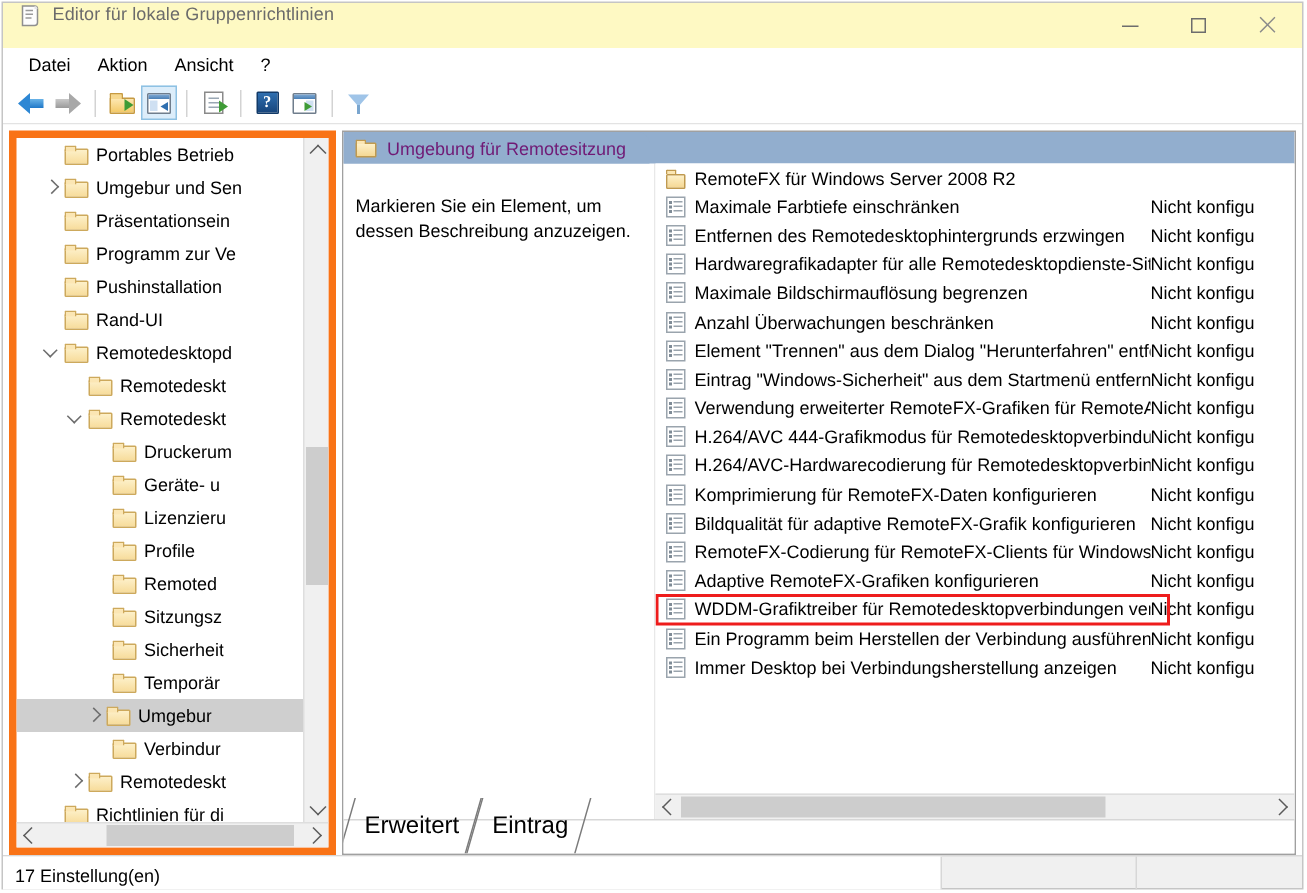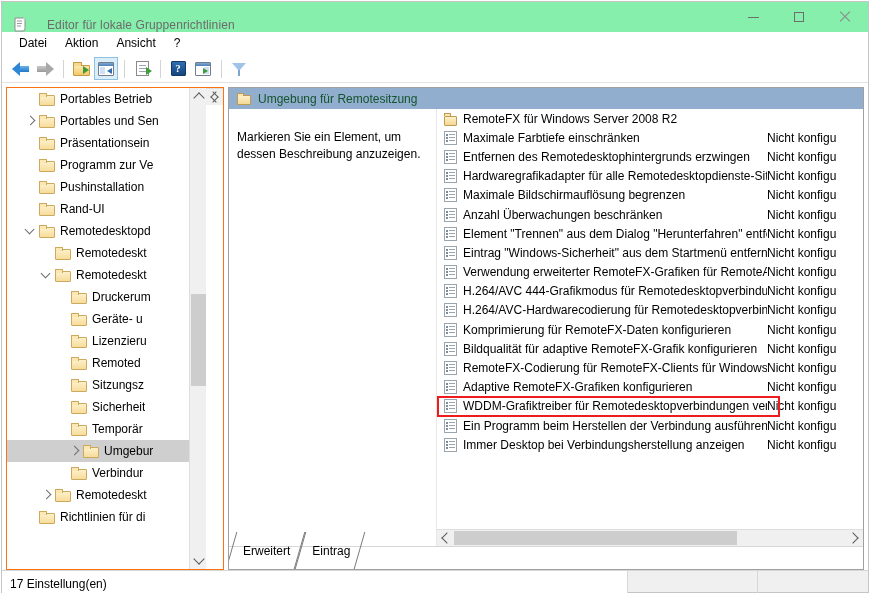--- a/index.html
+++ b/index.html
@@ -36,24 +36,23 @@
     background: #ffffff;
     display: flex;
     flex-direction: column;
   }
 
   
   .titlebar {
     height: 30px;
     flex: 0 0 30px;
     display: flex;
-    align-items: flex-end;
-    background: #86efac;
-    position: relative;
-    gap: 12px;
+    align-items: flex-start;
+    background: #fef9c3;
+    position: relative;
   }
   .title-icon {
     width: 16px;
     height: 16px;
     margin-left: 10px;
     margin-right: 7px;
     position: relative;
     flex: 0 0 16px;
   }
   .title-text {
@@ -263,25 +262,25 @@
     min-height: 0;
     padding: 4px 4px 0 4px;
     box-sizing: border-box;
     background: #ffffff;
   }
 
   
   .tree-pane {
     width: 218px;
     flex: 0 0 218px;
-    border: 1px solid #f97316;
-    box-sizing: border-box;
-    background: #ffffff;
-    display: flex;
-    flex-direction: row;
+    border: 5px solid #f97316;
+    box-sizing: border-box;
+    background: #ffffff;
+    display: flex;
+    flex-direction: column;
     position: relative;
     overflow: hidden;
   }
   .tree-body {
     flex: 1 1 auto;
     position: relative;
     overflow: hidden;
   }
   .tree-scroll-inner {
     position: absolute;
@@ -436,21 +435,21 @@
     position: absolute; left: 0; bottom: 0; width: 14px; height: 10px;
     background: linear-gradient(#fdf0c9,#f5d894);
     border: 1px solid #c9a css; border: 1px solid #c09a4f; box-sizing: border-box; border-radius: 1px;
   }
   .pane-tabtop .tab .tf .ft {
     position: absolute; left: 0; top: 0; width: 7px; height: 3px;
     background: #fbe6b4; border: 1px solid #c09a4f; box-sizing: border-box;
     border-bottom: 0; border-radius: 1px 1px 0 0;
   }
   .pane-tabtop .tab .tl {
-    font-size: 12px; color: #14532d; text-align: right;
+    font-size: 12px; color: #701a75; text-align: right;
   }
 
   .pane-split {
     flex: 1 1 auto;
     display: flex;
     min-height: 0;
     background: #ffffff;
   }
 
   
@@ -590,21 +589,21 @@
     background: #ffffff;
     border-top: 1px solid #d7d7d7;
     padding-left: 2px;
     position: relative;
   }
   .btab {
     height: 37px;
     display: flex;
     align-items: center;
     padding: 0 10px 0 12px;
-    font-size: 12px;
+    font-size: 16px;
     color: #000000;
     position: relative;
     white-space: nowrap;
   }
   .btab::before {
     content: "";
     position: absolute;
     left: 0; top: 0; bottom: 0; width: 9px;
     border-left: 1px solid #7a7a7a;
     transform: skewX(-16deg);
@@ -749,21 +748,21 @@
                   <span class="ft"></span>
                 </span>
                 <span class="tlabel">Portables Betrieb</span>
               </div>
               <div class="tnode" style="padding-left: 16px;">
                 <span class="twist has"></span>
                 <span class="tfolder">
                   <span class="fb"></span>
                   <span class="ft"></span>
                 </span>
-                <span class="tlabel">Portables und Sen</span>
+                <span class="tlabel">Umgebur und Sen</span>
               </div>
               <div class="tnode" style="padding-left: 16px;">
                 <span class="twist"></span>
                 <span class="tfolder">
                   <span class="fb"></span>
                   <span class="ft"></span>
                 </span>
                 <span class="tlabel">Präsentationsein</span>
               </div>
               <div class="tnode" style="padding-left: 16px;">
@@ -837,20 +836,28 @@
                   <span class="ft"></span>
                 </span>
                 <span class="tlabel">Lizenzieru</span>
               </div>
               <div class="tnode" style="padding-left: 48px;">
                 <span class="twist"></span>
                 <span class="tfolder">
                   <span class="fb"></span>
                   <span class="ft"></span>
                 </span>
+                <span class="tlabel">Profile</span>
+              </div>
+              <div class="tnode" style="padding-left: 48px;">
+                <span class="twist"></span>
+                <span class="tfolder">
+                  <span class="fb"></span>
+                  <span class="ft"></span>
+                </span>
                 <span class="tlabel">Remoted</span>
               </div>
               <div class="tnode" style="padding-left: 48px;">
                 <span class="twist"></span>
                 <span class="tfolder">
                   <span class="fb"></span>
                   <span class="ft"></span>
                 </span>
                 <span class="tlabel">Sitzungsz</span>
               </div>
@@ -863,21 +870,21 @@
                 <span class="tlabel">Sicherheit</span>
               </div>
               <div class="tnode" style="padding-left: 48px;">
                 <span class="twist"></span>
                 <span class="tfolder">
                   <span class="fb"></span>
                   <span class="ft"></span>
                 </span>
                 <span class="tlabel">Temporär</span>
               </div>
-              <div class="tnode selected" style="padding-left: 60px;">
+              <div class="tnode selected" style="padding-left: 44px;">
                 <span class="twist has"></span>
                 <span class="tfolder">
                   <span class="fb"></span>
                   <span class="ft"></span>
                 </span>
                 <span class="tlabel">Umgebur</span>
               </div>
               <div class="tnode" style="padding-left: 48px;">
                 <span class="twist"></span>
                 <span class="tfolder">

